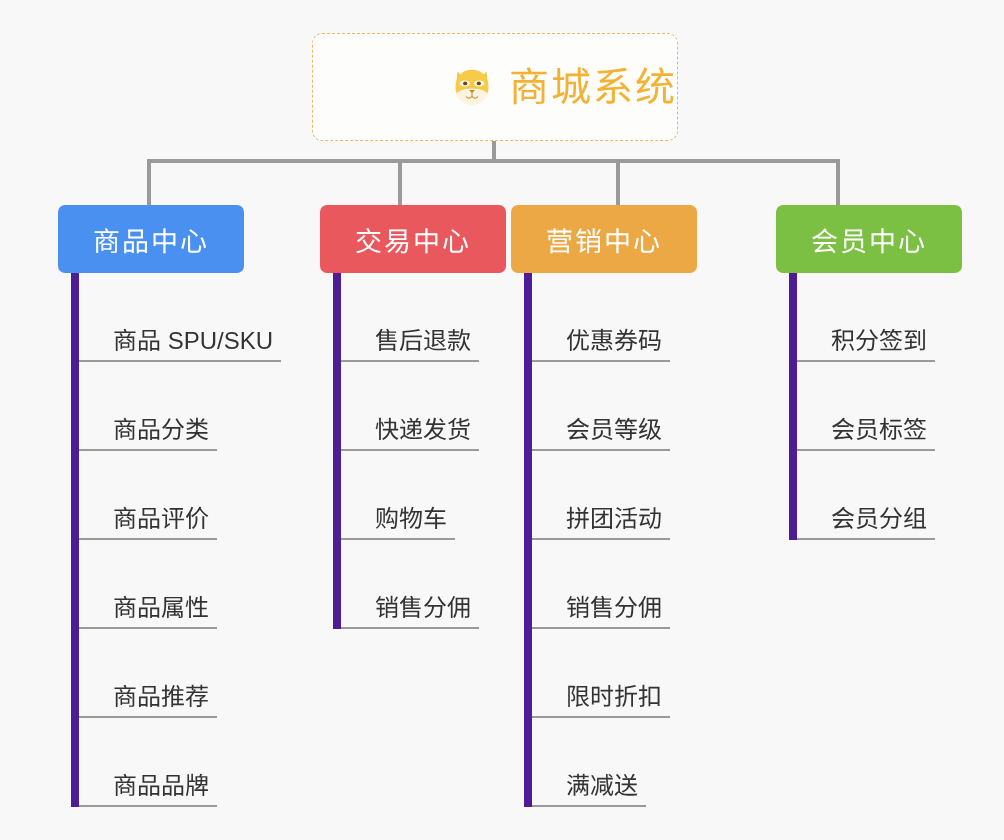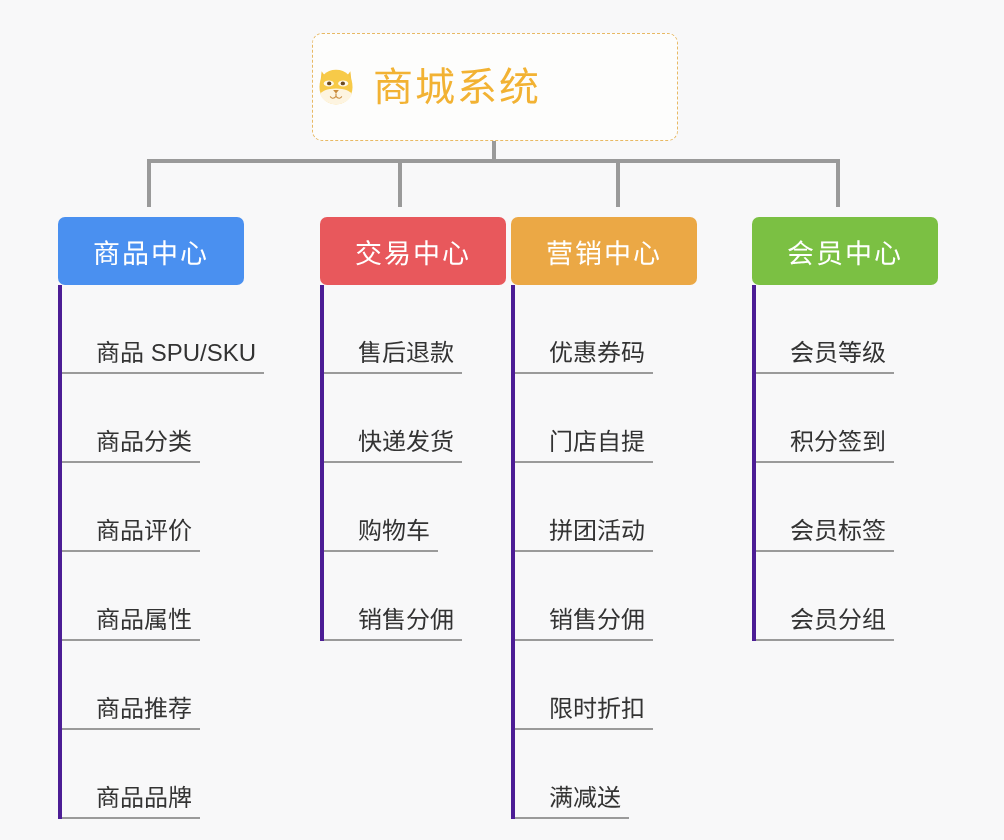--- a/index.html
+++ b/index.html
@@ -28,21 +28,21 @@
     left: 312px;
     top: 33px;
     width: 366px;
     height: 108px;
     box-sizing: border-box;
     background: #fdfdfc;
     border: 1px dashed #e8b964;
     border-radius: 10px;
     display: flex;
     align-items: center;
-    justify-content: flex-start;
+    justify-content: flex-end;
     gap: 14px;
   }
   .root-emoji {
     width: 46px;
     height: 46px;
     flex: 0 0 auto;
     display: block;
   }
   .root-title {
     font-size: 40px;
@@ -80,45 +80,45 @@
   .conn-drop.d3 { left: 836px; }
 
   
   .column {
     position: absolute;
     top: 205px;
   }
   .column.c0 { left: 58px;  }
   .column.c1 { left: 320px; }
   .column.c2 { left: 511px; }
-  .column.c3 { left: 752px; }
+  .column.c3 { left: 776px; }
 
   .cat-header {
     box-sizing: border-box;
     height: 68px;
     border-radius: 7px;
     display: flex;
     align-items: center;
     justify-content: center;
     color: #ffffff;
     font-size: 27px;
     letter-spacing: 2px;
     white-space: nowrap;
-    margin-top: 12px;
   }
   .column.c0 .cat-header { width: 186px; background: #4a90f0; }
   .column.c1 .cat-header { width: 186px; background: #e8585c; }
   .column.c2 .cat-header { width: 186px; background: #eba845; }
   .column.c3 .cat-header { width: 186px; background: #7bc043; }
 
   
   .leaf-list {
     position: relative;
+    margin-left: 13px;
     padding-left: 0;
-    border-left: 4px solid #4c1d95;
+    border-left: 8px solid #4c1d95;
   }
 
   .leaf-item {
     position: relative;
     height: 89px;
     display: flex;
     align-items: flex-end;
   }
   .leaf-underline {
     display: inline-block;
@@ -211,21 +211,21 @@
 
   <div class="column c2">
     <div class="cat-header">
       <span>营销中心</span>
     </div>
     <div class="leaf-list">
       <div class="leaf-item">
           <span class="leaf-underline"><span class="leaf-label">优惠券码</span></span>
         </div>
       <div class="leaf-item">
-          <span class="leaf-underline"><span class="leaf-label">门店自提</span></span>
+          <span class="leaf-underline"><span class="leaf-label">会员等级</span></span>
         </div>
       <div class="leaf-item">
           <span class="leaf-underline"><span class="leaf-label">拼团活动</span></span>
         </div>
       <div class="leaf-item">
           <span class="leaf-underline"><span class="leaf-label">销售分佣</span></span>
         </div>
       <div class="leaf-item">
           <span class="leaf-underline"><span class="leaf-label">限时折扣</span></span>
         </div>
@@ -234,23 +234,20 @@
         </div>
     </div>
   </div>
 
   <div class="column c3">
     <div class="cat-header">
       <span>会员中心</span>
     </div>
     <div class="leaf-list">
       <div class="leaf-item">
-          <span class="leaf-underline"><span class="leaf-label">会员等级</span></span>
-        </div>
-      <div class="leaf-item">
           <span class="leaf-underline"><span class="leaf-label">积分签到</span></span>
         </div>
       <div class="leaf-item">
           <span class="leaf-underline"><span class="leaf-label">会员标签</span></span>
         </div>
       <div class="leaf-item">
           <span class="leaf-underline"><span class="leaf-label">会员分组</span></span>
         </div>
     </div>
   </div>

